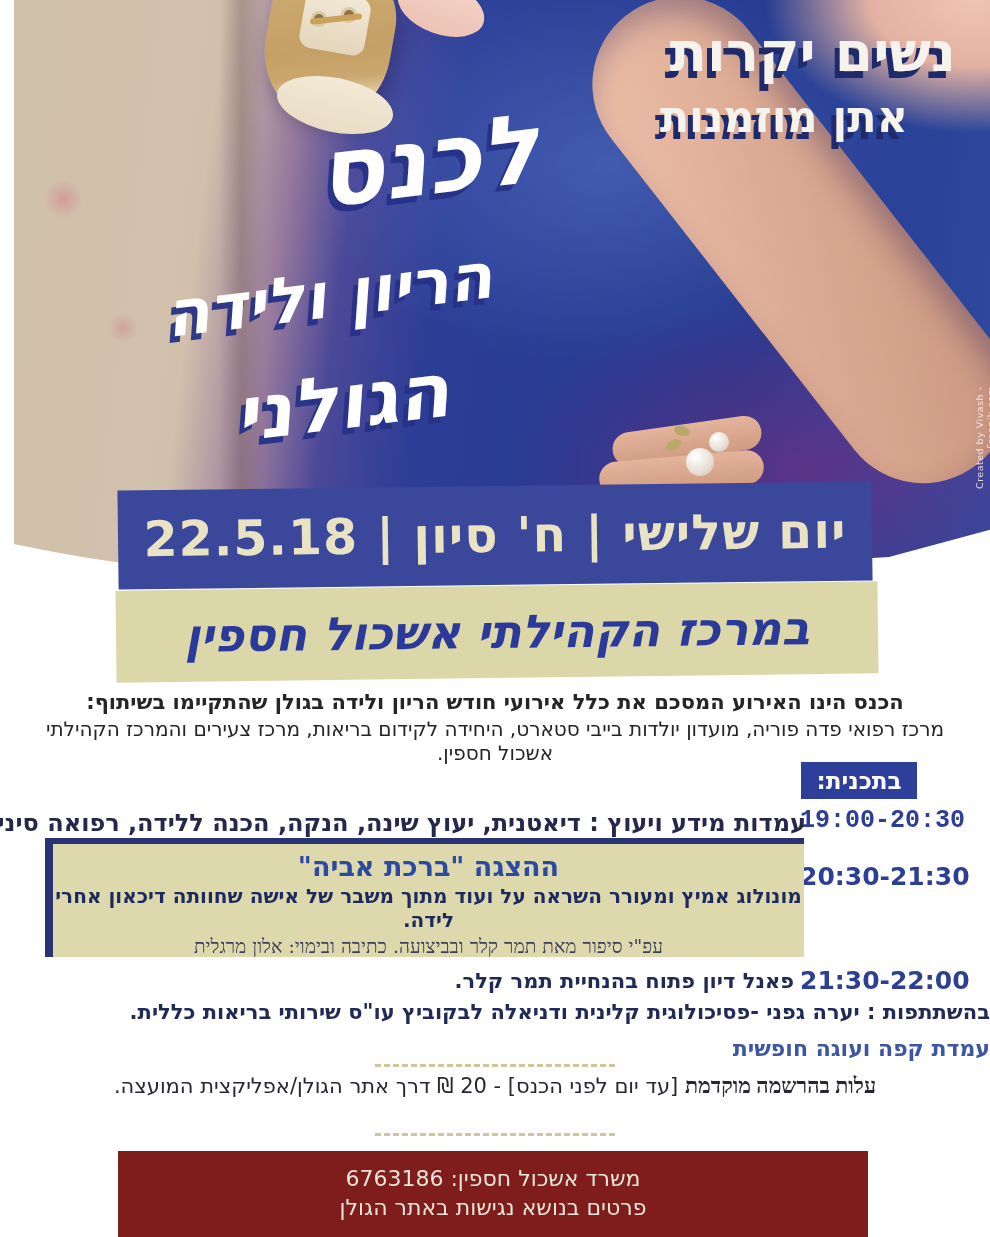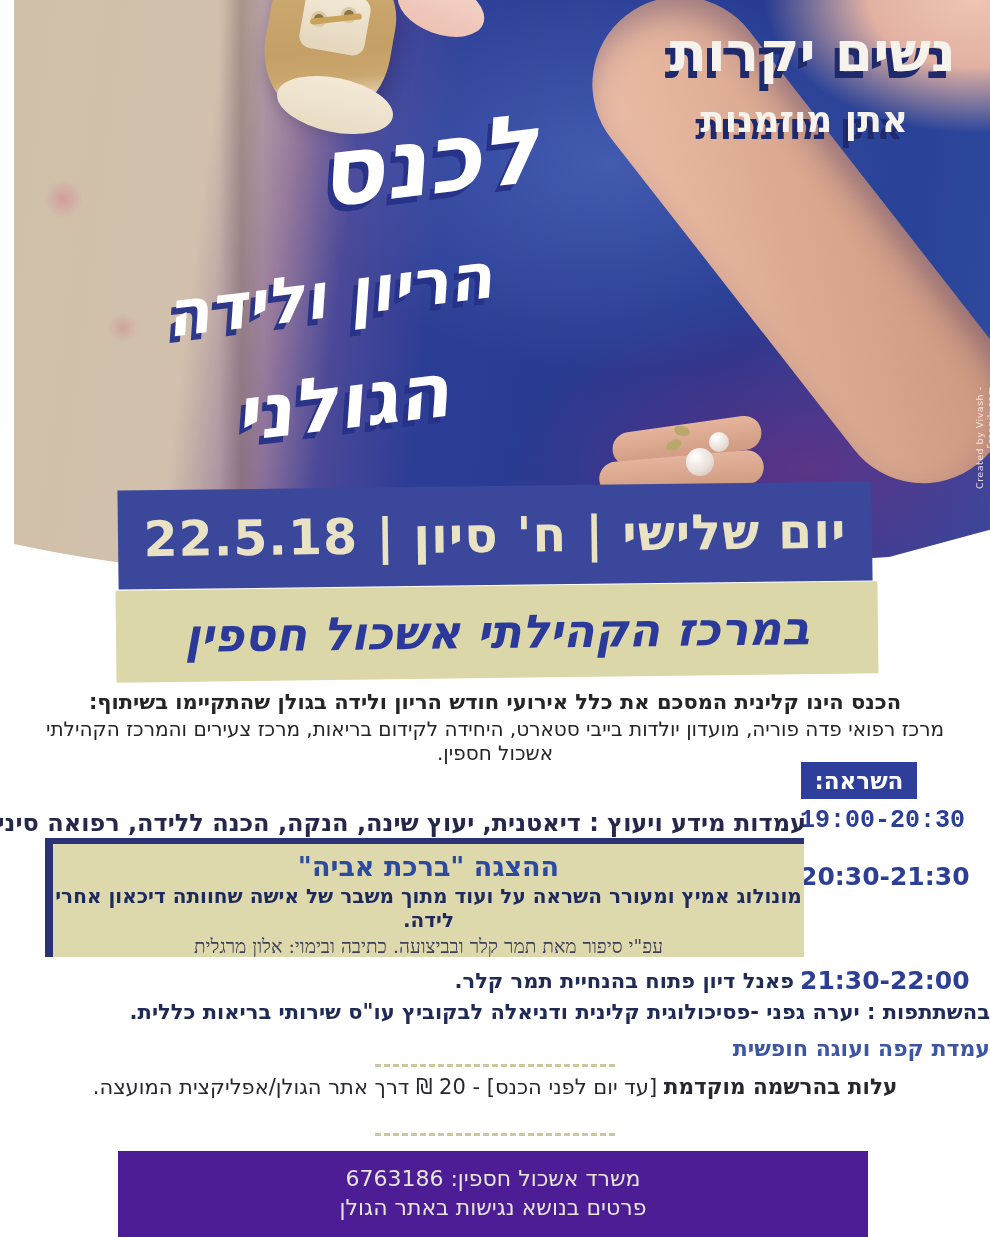--- a/index.html
+++ b/index.html
@@ -47,21 +47,21 @@
   .lace{position:absolute;left:296px;top:16px;width:52px;height:6px;background:#caa25c;
       border-radius:3px;transform:rotate(-6deg);}
   .shoe2{position:absolute;left:382px;top:-18px;width:90px;height:52px;border-radius:50%;
       transform:rotate(20deg);background:linear-gradient(#f4d2c6,#ecc2b4);}
   
   .wave{position:absolute;left:0;top:0;width:990px;height:585px;}
   
   .headline{position:absolute;font-weight:bold;color:#f6f2ec;
       text-shadow:-5px 7px 0 #1e2a6c;white-space:nowrap;}
   .hl1{top:20px;right:48px;font-size:55px;}
-  .hl2{top:92px;right:96px;font-size:36px;margin-top:7px;}
+  .hl2{top:92px;right:96px;font-size:43px;}
   
   .script-wrap{position:absolute;top:110px;left:58px;width:520px;height:420px;transform:rotate(-7deg);}
   .script-line{position:absolute;text-align:center;color:#ffffff;font-weight:bold;font-style:italic;
       text-shadow:-6px 6px 0 rgba(38,50,135,0.95);white-space:nowrap;}
   .sl1{top:8px;left:235px;width:280px;font-size:96px;}
   .sl2{top:148px;left:20px;width:480px;font-size:64px;}
   .sl3{top:248px;left:85px;width:350px;font-size:76px;}
   
   .credit{position:absolute;top:386px;right:8px;height:160px;writing-mode:vertical-rl;
       transform:rotate(180deg);font-size:9.5px;letter-spacing:0.5px;color:rgba(255,240,236,0.85);}
@@ -97,22 +97,22 @@
   .show-desc{font-weight:bold;font-size:20px;color:#1e2a5e;margin-top:2px;}
   .show-credit{font-family:"DejaVu Serif",serif;font-size:19px;color:#3c3f55;margin-top:3px;}
 
   
   .coffee{position:absolute;top:1036px;left:0;right:0;
       font-weight:bold;font-size:22px;color:#3d55a5;}
   .dash{position:absolute;left:375px;width:240px;border-top:3px dashed #cbc69c;}
   .d1{top:1064px;} .d2{top:1133px;}
   .price{position:absolute;left:0;right:0;text-align:center;color:#27272f;font-size:21px;white-space:nowrap;}
   .pr1{top:1074px;} .pr2{top:1103px;}
-  .price b{font-size:21.5px;}
-  .footer{position:absolute;left:118px;top:1151px;width:750px;height:86px;background:#4c1d95;
+  .price b{font-size:21.5px;font-family:Liberation Serif, serif;}
+  .footer{position:absolute;left:118px;top:1151px;width:750px;height:86px;background:#7f1d1d;
       color:#e6e5d8;text-align:center;padding-top:13px;box-sizing:border-box;
       font-size:22px;line-height:1.32;}
 </style>
 </head>
 <body>
 
 <div class="poster">
 
   <div class="photo">
     <div class="door-shadow"></div>
@@ -145,25 +145,25 @@
       <div class="script-line sl3">הגולני</div>
     </div>
 
     <div class="credit">Created by Vivash - Freepik.com</div>
   </div>
 
   <div class="date-banner">יום שלישי | ח' סיון | 22.5.18</div>
   <div class="venue-banner">במרכז הקהילתי אשכול חספין</div>
 
   <div class="intro">
-    <div class="intro-b">הכנס הינו קלינית המסכם את כלל אירועי חודש הריון ולידה בגולן שהתקיימו בשיתוף:</div>
+    <div class="intro-b">הכנס הינו האירוע המסכם את כלל אירועי חודש הריון ולידה בגולן שהתקיימו בשיתוף:</div>
     <div class="intro-r">מרכז רפואי פדה פוריה, מועדון יולדות בייבי סטארט, היחידה לקידום בריאות, מרכז צעירים והמרכז הקהילתי אשכול חספין.</div>
   </div>
 
-  <div class="program-label">השראה:</div>
+  <div class="program-label">בתכנית:</div>
 
   <div class="time t1">19:00-20:30</div>
   <div class="row-text r1">עמדות מידע ויעוץ : דיאטנית, יעוץ שינה, הנקה, הכנה ללידה, רפואה סינית ועוד.</div>
 
   <div class="time t2">20:30-21:30</div>
   <div class="show-box">
     <div class="show-title">ההצגה "ברכת אביה"</div>
     <div class="show-desc">מונולוג אמיץ ומעורר השראה על ועוד מתוך משבר של אישה שחוותה דיכאון אחרי לידה.</div>
     <div class="show-credit">עפ"י סיפור מאת תמר קלר ובביצועה. כתיבה ובימוי: אלון מרגלית</div>
   </div>

